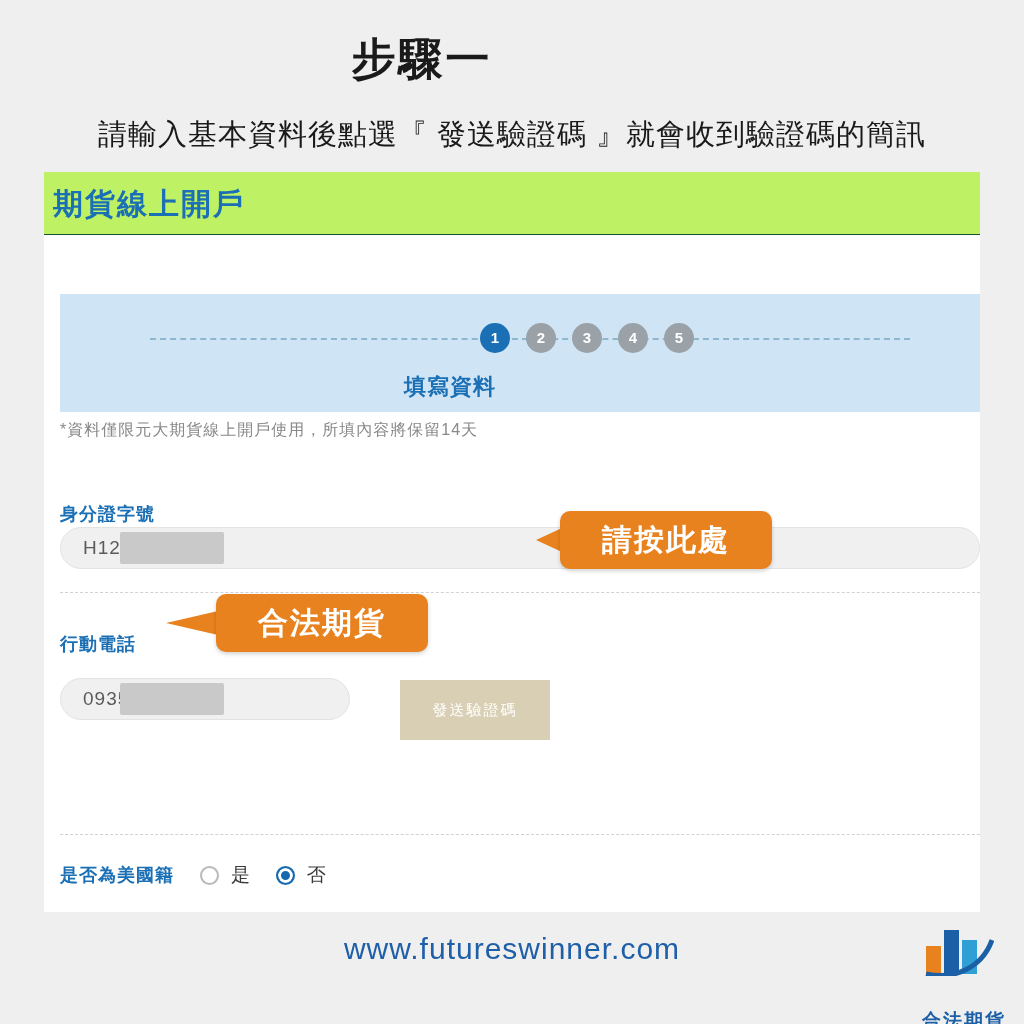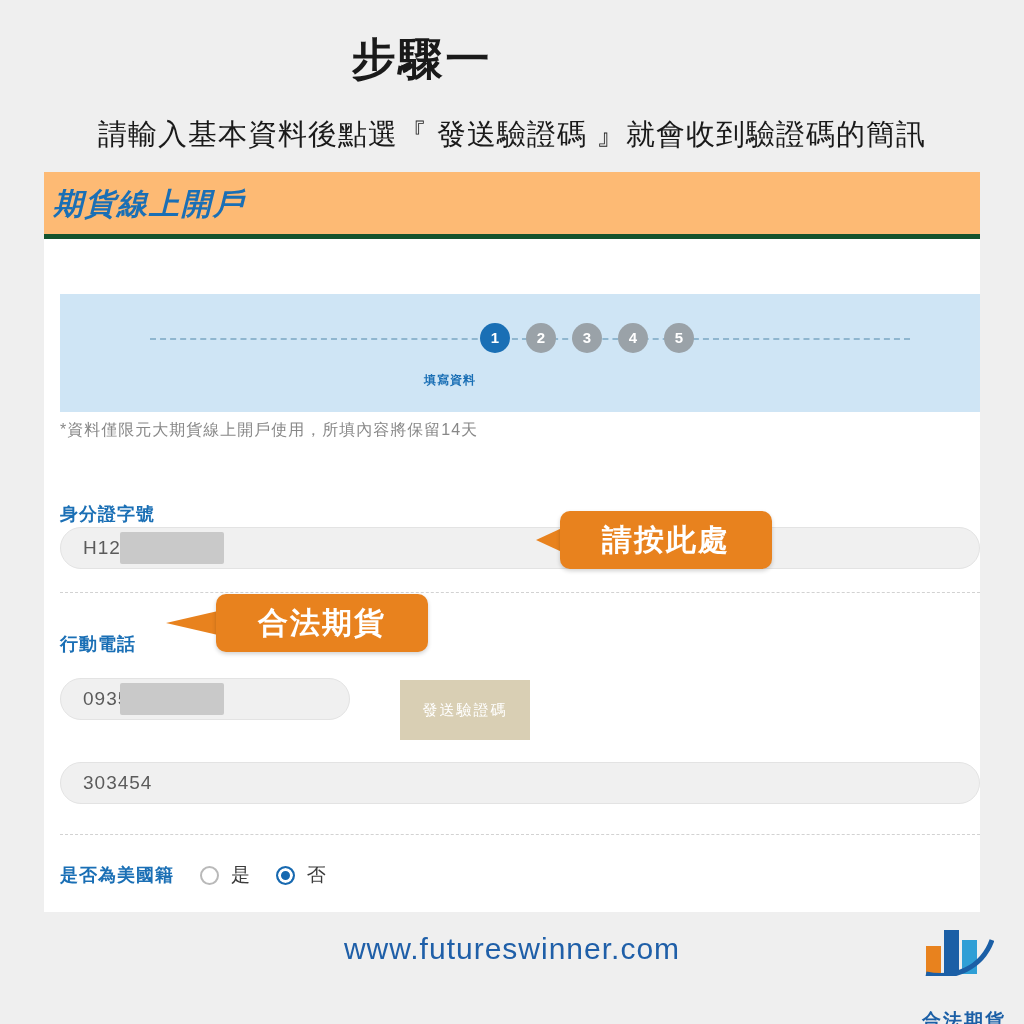--- a/index.html
+++ b/index.html
@@ -56,23 +56,22 @@
     width: 936px;
     height: 740px;
     background: #ffffff;
     overflow: hidden;
   }
   .shot-header {
     position: absolute;
     left: 0; top: 0;
     width: 936px;
     height: 62px;
-    background: #fdba74;
-    border-bottom: 5px solid #14532d;
-    font-style: italic;
+    background: #bef264;
+    border-bottom: 1px solid #14532d;
   }
   .shot-title {
     position: absolute;
     left: 9px;
     top: 12px;
     font-size: 30px;
     font-weight: bold;
     color: #1a6fb5;
     letter-spacing: 2px;
   }
@@ -106,21 +105,21 @@
     line-height: 30px;
     text-align: center;
   }
   .step-circle.active { background: #1a6fb5; }
   .step-label {
     position: absolute;
     top: 78px;
     left: 0;
     width: 780px;
     text-align: center;
-    font-size: 12px;
+    font-size: 22px;
     font-weight: bold;
     color: #1a6fb5;
     letter-spacing: 1px;
   }
 
   .note {
     position: absolute;
     left: 16px;
     top: 248px;
     font-size: 16px;
@@ -158,21 +157,21 @@
     position: absolute;
     left: 16px;
     width: 920px;
     border-top: 1px dashed #d2d2d2;
   }
 
   .send-code-btn {
     position: absolute;
     left: 356px;
     top: 508px;
-    width: 130px;
+    width: 150px;
     height: 60px;
     background: #d9cfb4;
     color: #ffffff;
     font-size: 15px;
     letter-spacing: 2px;
     text-align: center;
     line-height: 60px;
   }
 
   
@@ -303,21 +302,20 @@
   <div class="redact" style="left:76px; top:360px; width:104px; height:32px;"></div>
 
   <div class="divider" style="top:420px;"></div>
 
   <div class="field-label" style="top:460px;">行動電話</div>
   <div class="input" style="left:16px; top:506px; width:290px;">0935</div>
   <div class="redact" style="left:76px; top:511px; width:104px; height:32px;"></div>
 
   <div class="send-code-btn">發送驗證碼</div>
 
-  <div class="input" style="left:16px; top:590px; width:920px;">303454</div>
 
   <div class="divider" style="top:662px;"></div>
 
   <div class="radio-row">
     <span class="radio-label">是否為美國籍</span>
     <span class="radio"></span>
     <span class="radio-text">是</span>
     <span class="radio checked"></span>
     <span class="radio-text">否</span>
   </div>

